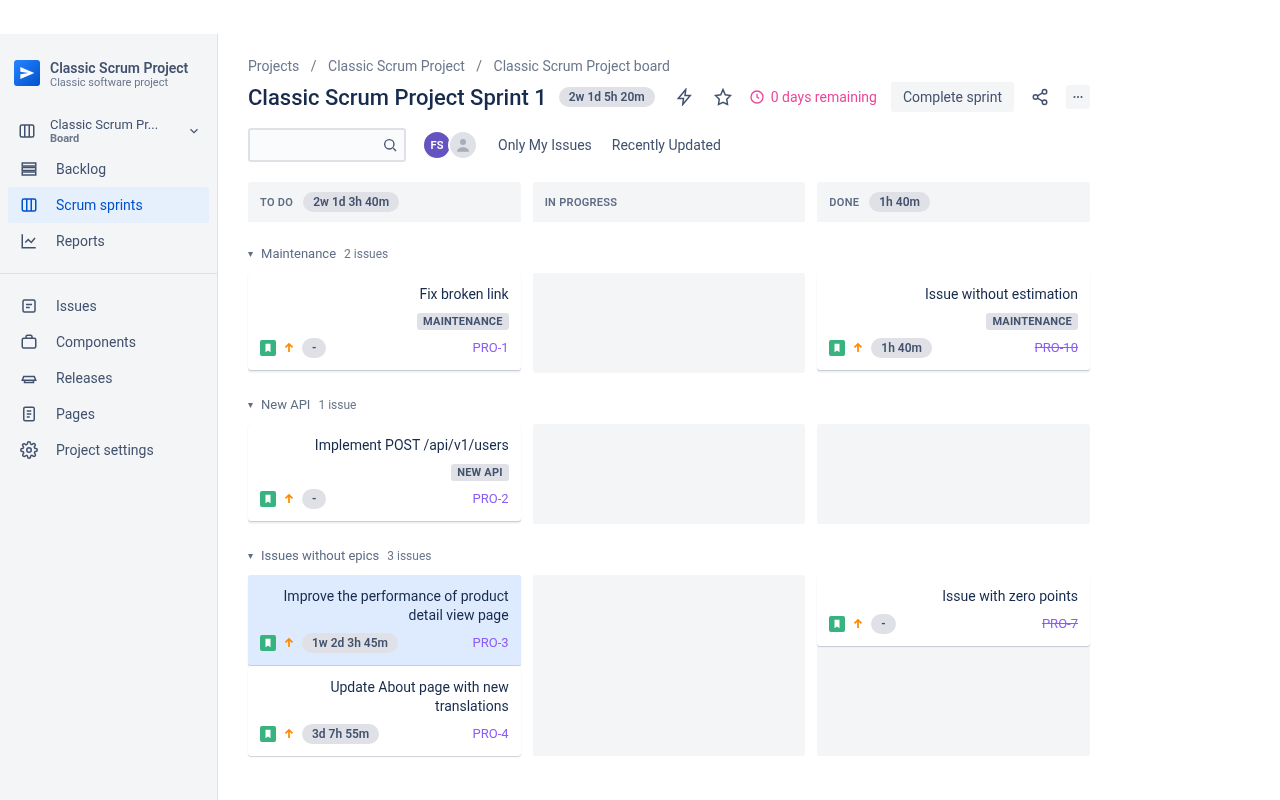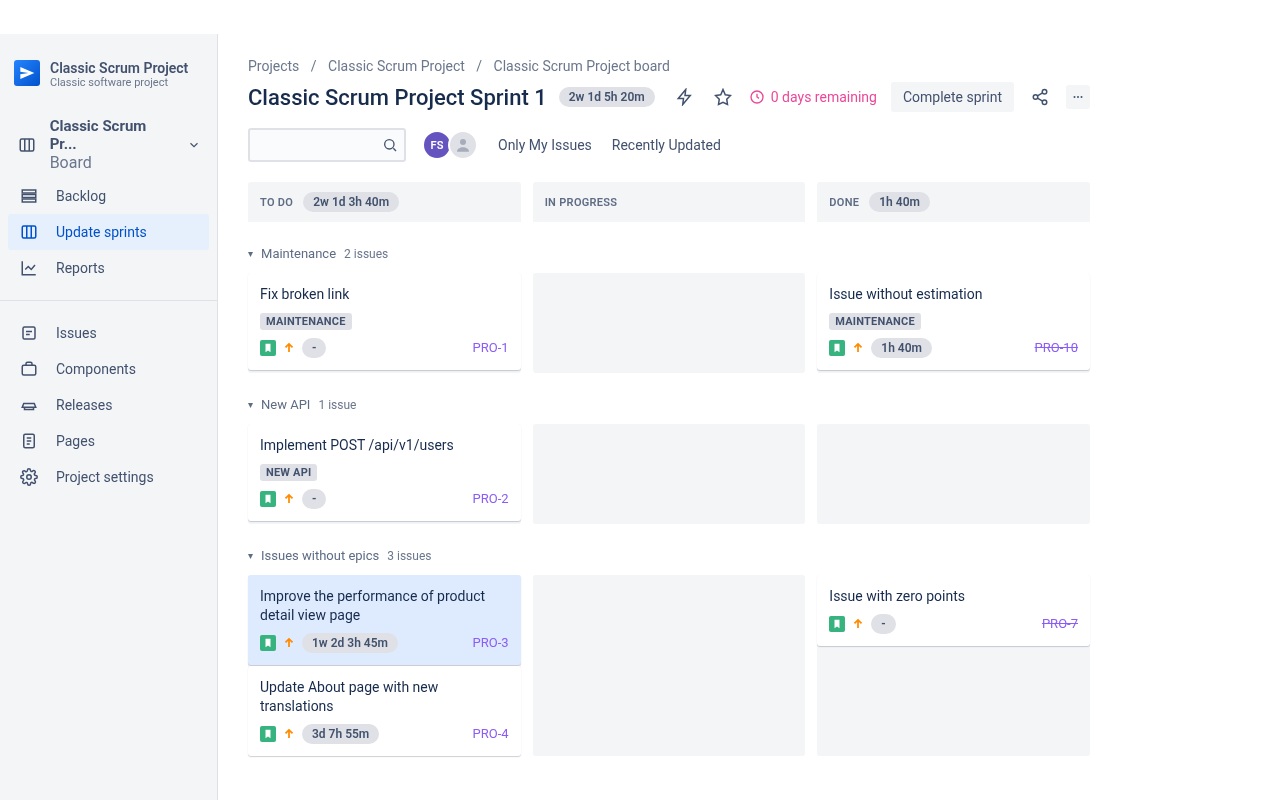--- a/index.html
+++ b/index.html
@@ -6,22 +6,22 @@
 body { font-family: -apple-system, BlinkMacSystemFont, "Segoe UI", Roboto, Helvetica, Arial, sans-serif; font-size: 14px; color: #172B4D; background: #fff; }
 .app { display: flex; height: 800px; width: 1120px; overflow: hidden; padding-top: 34px; }
 .sidebar { width: 218px; background: #F4F5F7; border-right: 1px solid #DFE1E6; display: flex; flex-direction: column; padding: 20px 0; }
 .sidebar-header { display: flex; align-items: flex-start; gap: 10px; padding: 6px 14px 18px 14px; }
 .project-icon { width: 26px; height: 26px; background: linear-gradient(135deg, #2684FF, #0052CC); border-radius: 3px; display: flex; align-items: center; justify-content: center; color: #fff; flex-shrink: 0; }
 .project-info .name { font-weight: 600; font-size: 14px; color: #42526E; }
 .project-info .type { font-size: 11px; color: #6B778C; }
 .sidebar-nav { padding: 4px 8px; }
 .sidebar-board { display: flex; align-items: center; padding: 6px 8px; gap: 12px; border-radius: 3px; cursor: pointer; }
 .sidebar-board .icon { width: 22px; height: 22px; color: #42526E; display: flex; align-items: center; justify-content: center; }
-.sidebar-board .txt .t { font-weight: 700; font-size: 15px; color: #42526E; }
-.sidebar-board .txt .s { font-size: 16px; color: #6B778C; }
+.sidebar-board .txt .t { font-weight: 400; font-size: 13px; color: #42526E; }
+.sidebar-board .txt .s { font-size: 11px; color: #6B778C; font-weight: bold; }
 .sidebar-board .chev { margin-left: auto; color: #42526E; }
 .nav-item { display: flex; align-items: center; gap: 16px; padding: 9px 10px; border-radius: 3px; color: #42526E; cursor: pointer; font-size: 14px; }
 .nav-item .icon { width: 22px; text-align: center; color: #42526E; display: flex; align-items: center; justify-content: center; }
 .nav-item.active { background: #E6EFFC; color: #0052CC; }
 .nav-item.active .icon { color: #0052CC; }
 .divider { height: 1px; background: #DFE1E6; margin: 10px 0; }
 .content { flex: 1; padding: 24px 30px; overflow-y: auto; }
 .breadcrumbs { color: #6B778C; font-size: 14px; margin-bottom: 8px; }
 .breadcrumbs span.sep { margin: 0 8px; }
 .breadcrumbs a { color: #6B778C; text-decoration: none; }
@@ -34,21 +34,21 @@
 .btn-subtle { background: #F4F5F7; padding: 7px 12px; border-radius: 3px; font-size: 14px; color: #42526E; cursor: pointer; }
 .filter-row { display: flex; align-items: center; gap: 20px; margin-bottom: 20px; }
 .search-box { position: relative; width: 158px; }
 .search-box input { width: 100%; padding: 7px 28px 7px 10px; border: 2px solid #DFE1E6; border-radius: 3px; font-size: 14px; background: #FAFBFC; }
 .search-box .search-icon { position: absolute; right: 8px; top: 50%; transform: translateY(-50%); color: #42526E; }
 .avatars { display: flex; }
 .avatar { width: 30px; height: 30px; border-radius: 50%; border: 2px solid #fff; margin-left: -4px; display: flex; align-items: center; justify-content: center; font-size: 11px; font-weight: 600; }
 .avatar.fs { background: #6554C0; color: #fff; }
 .avatar.un { background: #DFE1E6; color: #A5ADBA; }
 .filter-link { color: #42526E; font-size: 14px; cursor: pointer; }
-.board { display: grid; grid-template-columns: 1fr 1fr 1fr; gap: 12px; }
+.board { display: grid; grid-template-columns: 1fr 1fr 1fr; gap: 12px; text-align: right; }
 .col-header { background: #F4F5F7; padding: 10px 12px; border-radius: 3px 3px 0 0; display: flex; align-items: center; gap: 10px; }
 .col-title { font-size: 11px; font-weight: 600; color: #5E6C84; letter-spacing: 0.3px; }
 .swimlane-header { grid-column: 1 / -1; display: flex; align-items: center; gap: 8px; margin-top: 12px; color: #5E6C84; font-size: 13px; }
 .swimlane-header .chev { font-size: 10px; color: #5E6C84; cursor: pointer; }
 .swimlane-header .count { color: #6B778C; font-size: 12px; }
 .cell { min-height: 60px; background: #F4F5F7; border-radius: 3px; padding: 0; }
 .cell.empty-min { min-height: 100px; }
 .card { background: #fff; border-radius: 3px; box-shadow: 0 1px 1px rgba(9,30,66,0.2); padding: 12px; margin: 0; }
 .cell .card + .card { margin-top: 1px; }
 .card.selected { background: #DEEBFF; }
@@ -107,21 +107,21 @@
         </span>
         <span>Backlog</span>
       </div>
       <div class="nav-item active">
         <span class="icon">
           <svg width="18" height="18" viewBox="0 0 24 24" fill="none" stroke="currentColor" stroke-width="2">
               <rect x="3" y="4" width="18" height="16" rx="2"></rect>
               <path d="M9 4v16M15 4v16"></path>
             </svg>
         </span>
-        <span>Update sprints</span>
+        <span>Scrum sprints</span>
       </div>
       <div class="nav-item">
         <span class="icon">
           <svg width="18" height="18" viewBox="0 0 24 24" fill="none" stroke="currentColor" stroke-width="2">
               <path d="M3 3v18h18"></path>
               <path d="M7 14l4-4 4 4 5-6"></path>
             </svg>
         </span>
         <span>Reports</span>
       </div>

